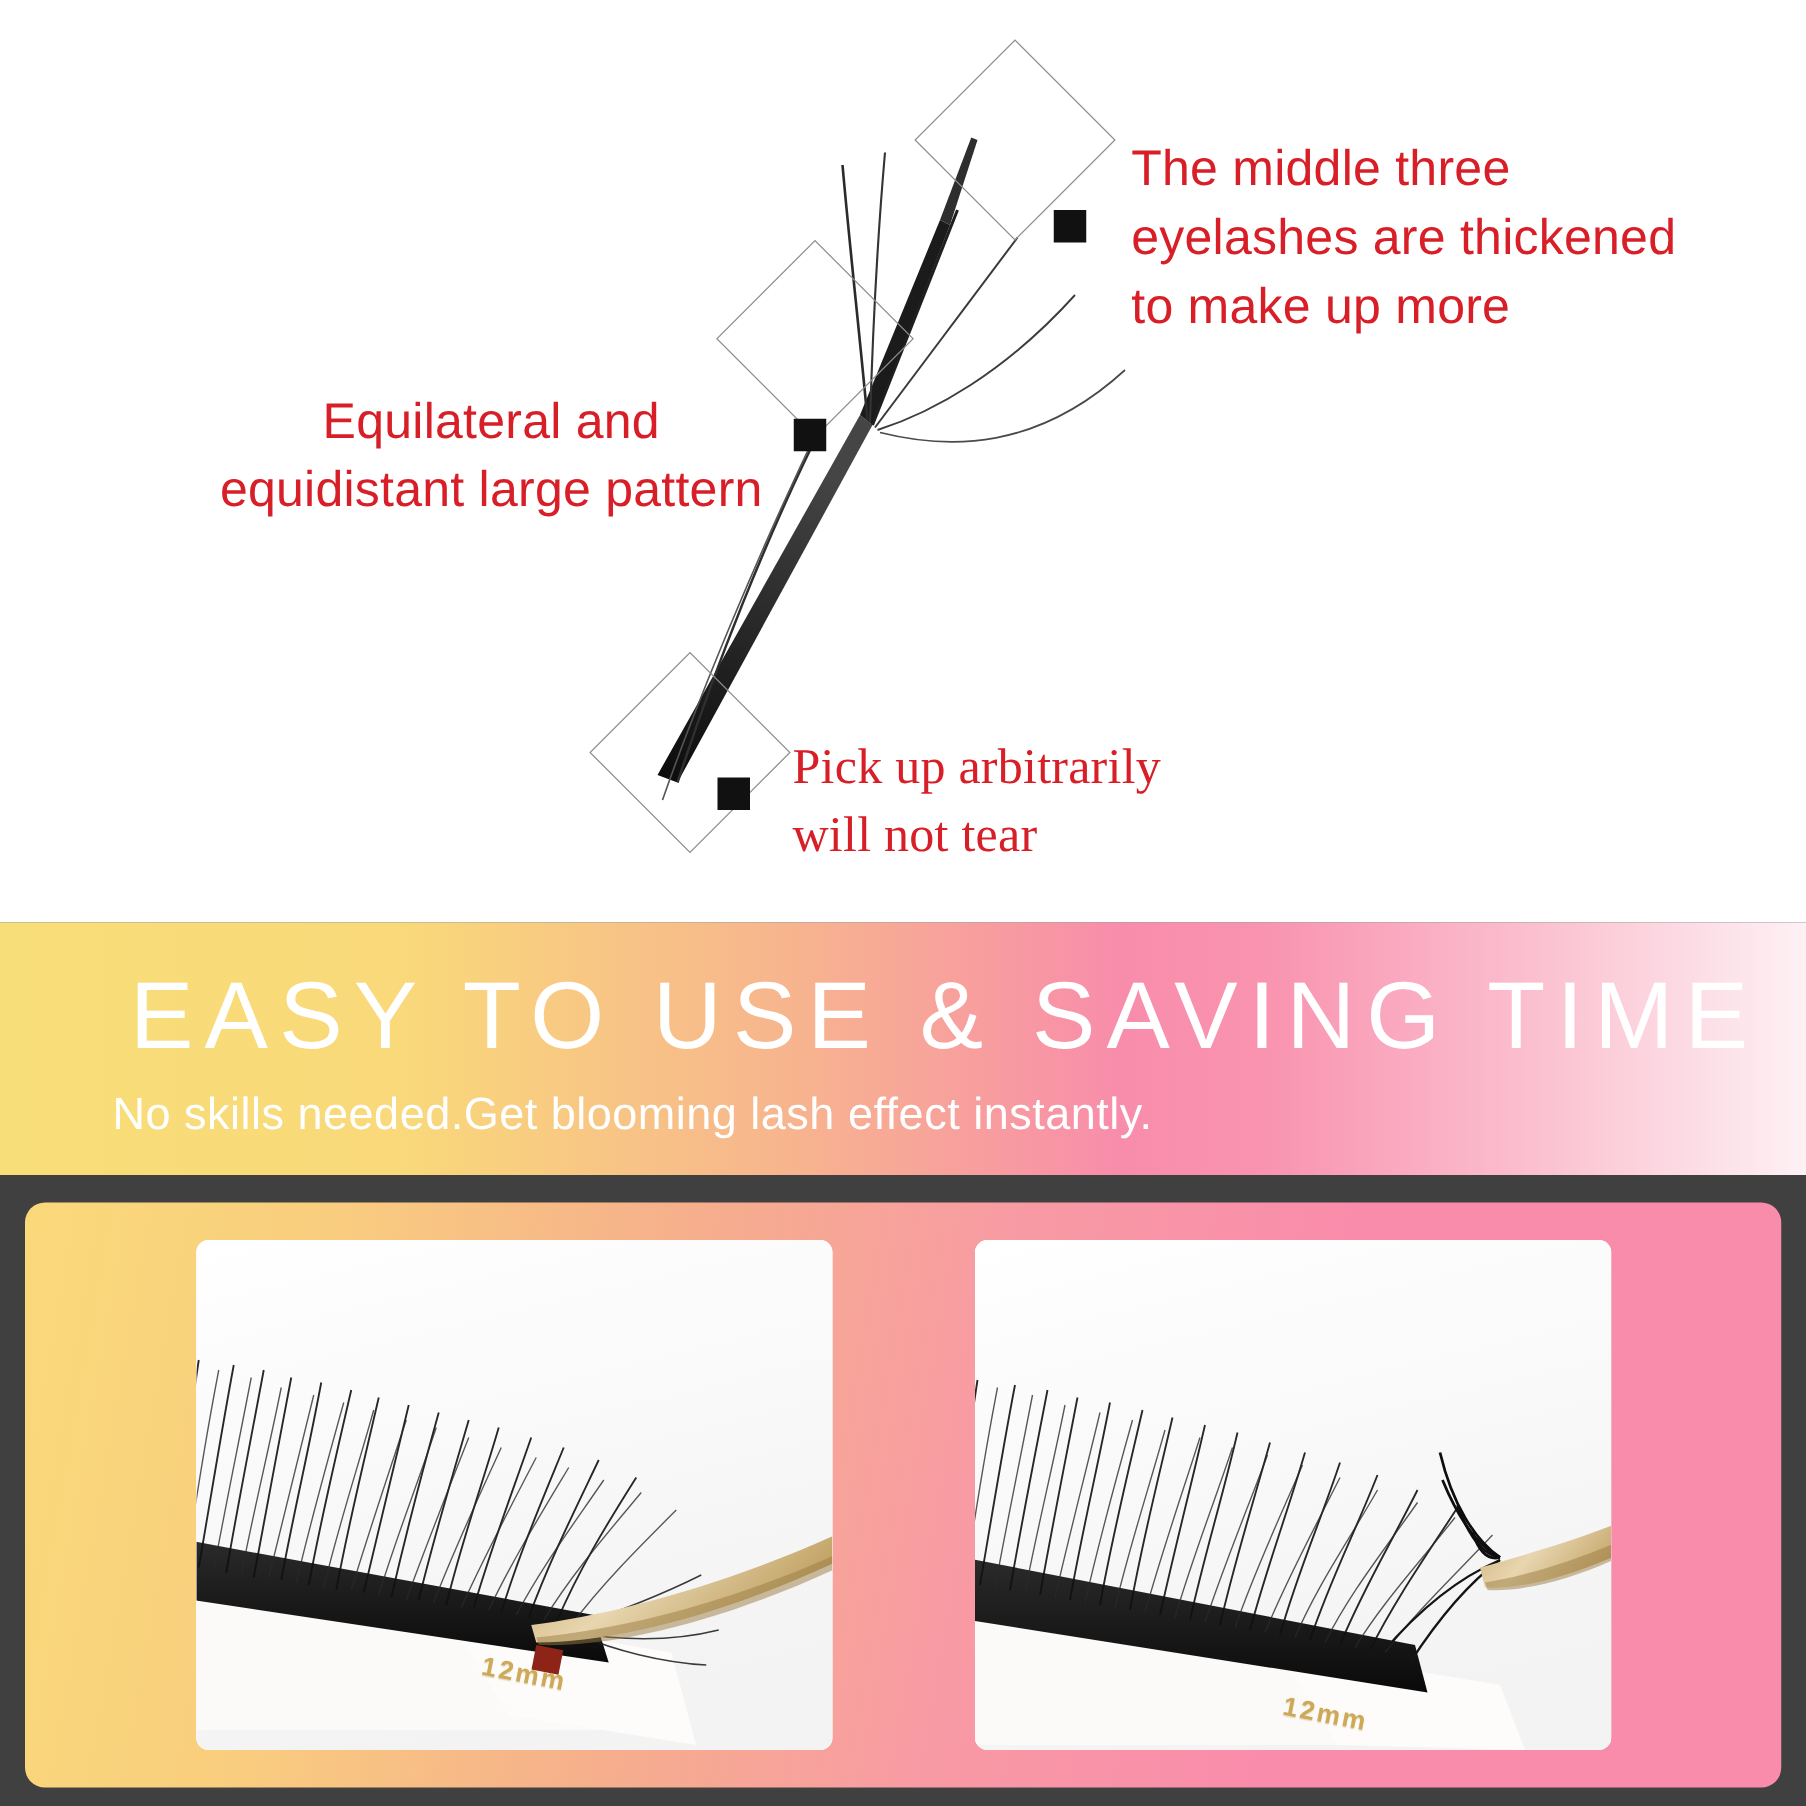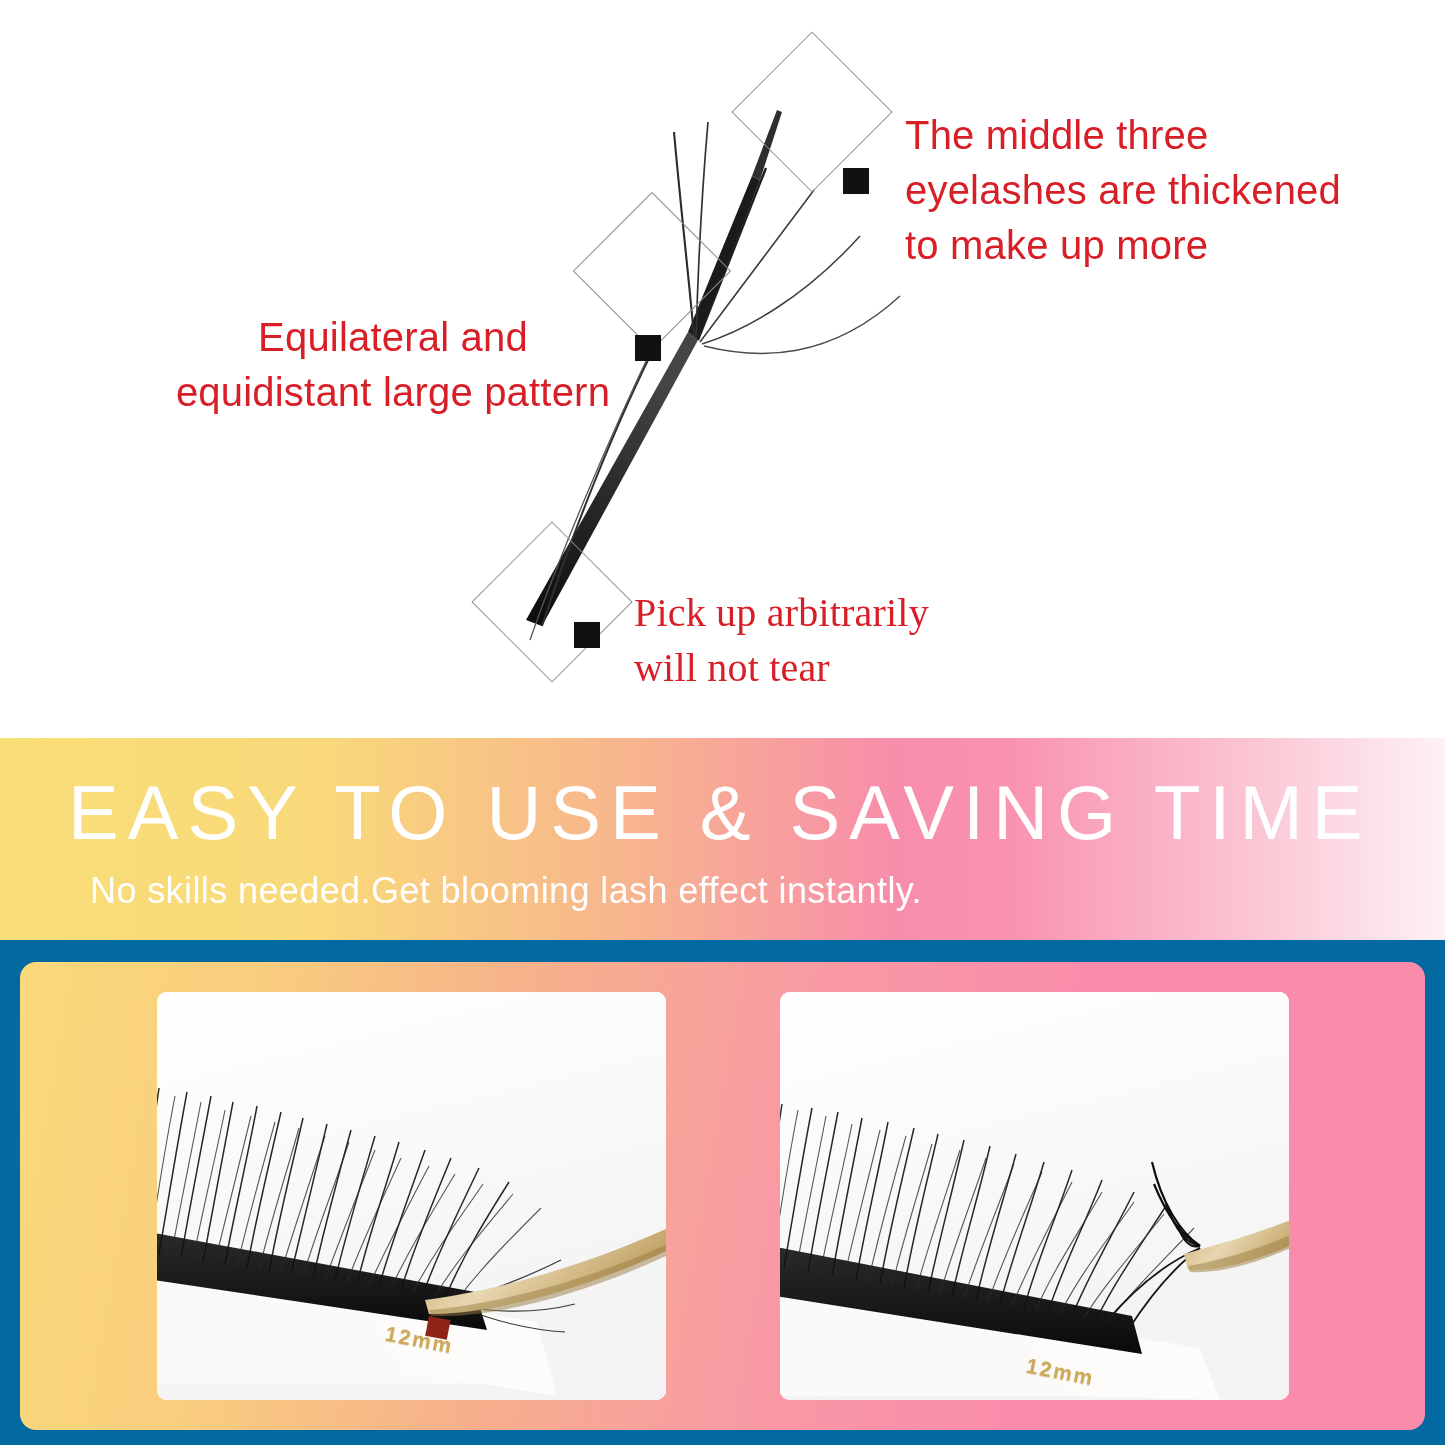--- a/index.html
+++ b/index.html
@@ -9,21 +9,21 @@
   }
   body {
     font-family: "Liberation Sans", sans-serif;
     -webkit-font-smoothing: antialiased;
   }
 
   .page {
     position: relative;
     width: 1445px;
     height: 1445px;
-    background: #0369a1;
+    background: #404040;
     overflow: hidden;
   }
 
   
   .top-section {
     position: absolute;
     left: 0;
     top: 0;
     width: 1445px;
     height: 738px;
@@ -92,21 +92,21 @@
     flex-direction: column;
     justify-content: center;
     overflow: hidden;
   }
   .banner-title {
     color: #ffffff;
     font-size: 76px;
     font-weight: 400;
     letter-spacing: 9px;
     line-height: 1;
-    padding-left: 68px;
+    padding-left: 104px;
     margin-top: 6px;
   }
   .banner-sub {
     color: #ffffff;
     font-size: 36px;
     font-weight: 400;
     letter-spacing: 0.4px;
     line-height: 1;
     padding-left: 90px;
     margin-top: 22px;

